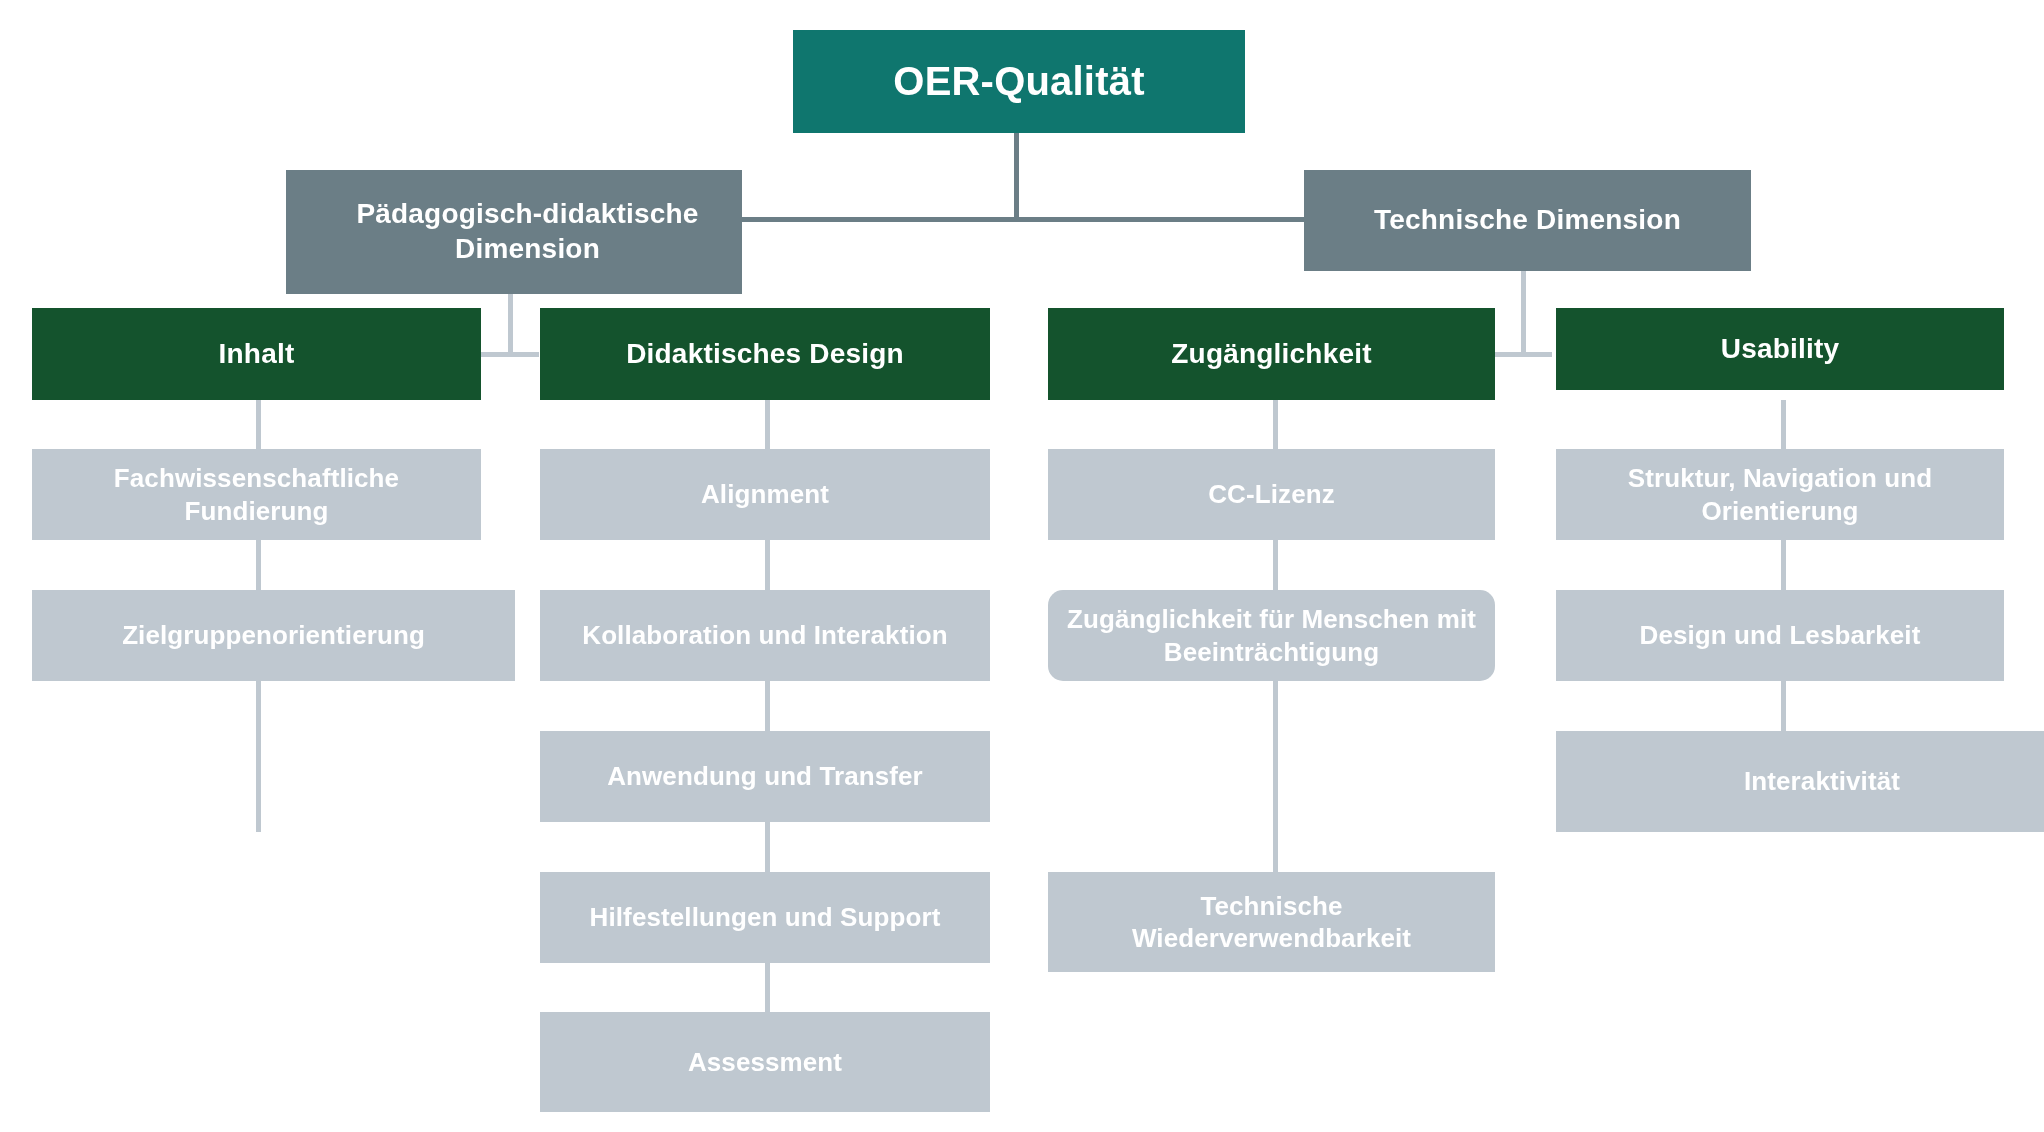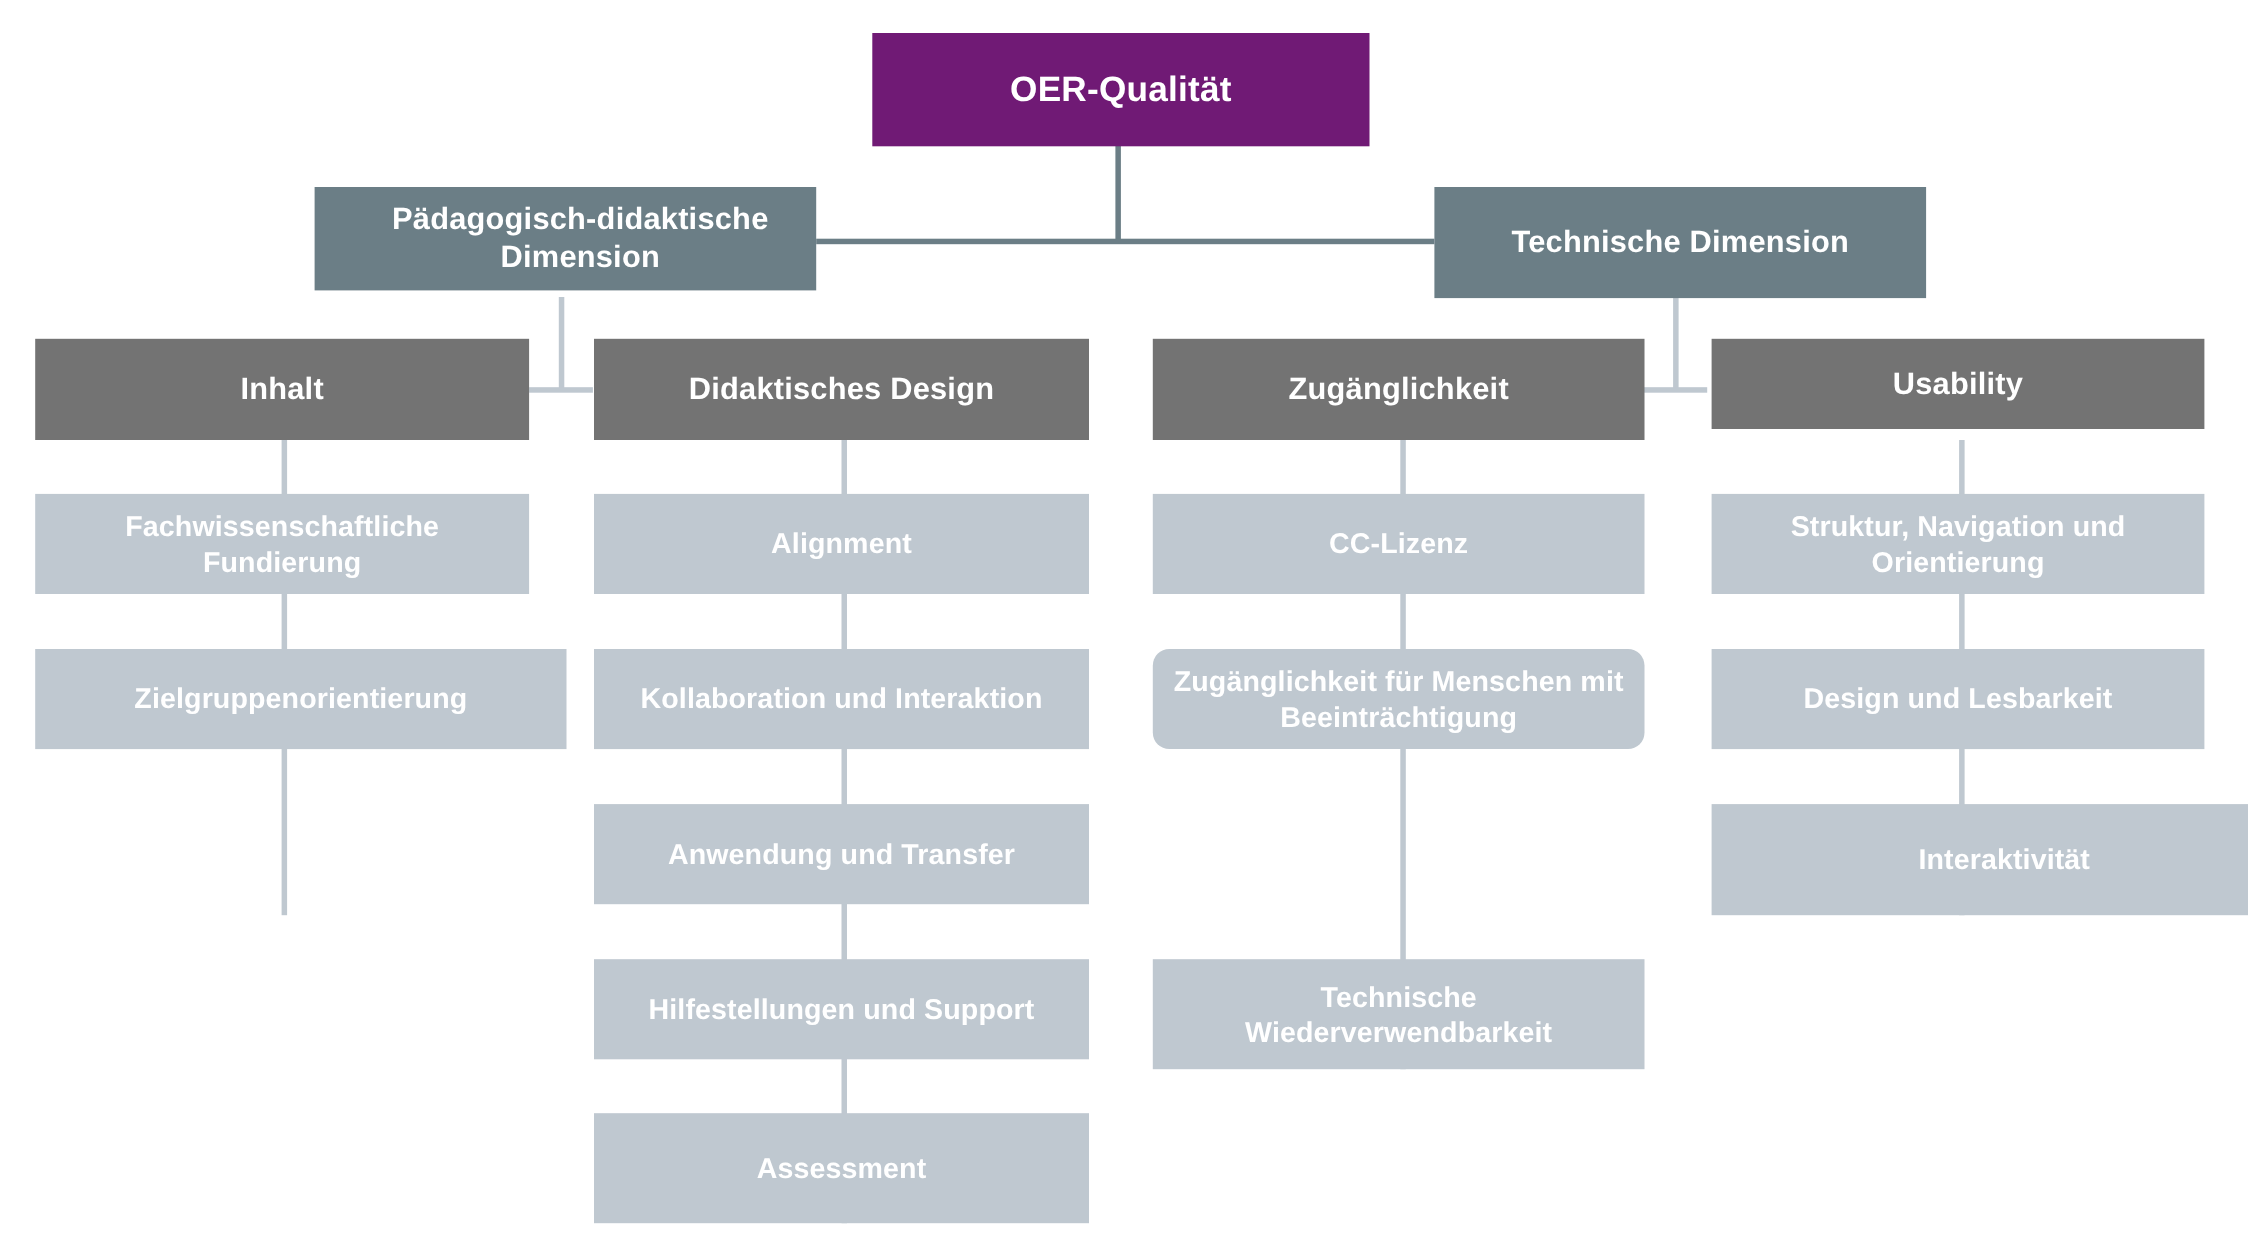--- a/index.html
+++ b/index.html
@@ -24,31 +24,31 @@
     align-items: center;
     justify-content: center;
     text-align: center;
     color: #ffffff;
     font-weight: bold;
     line-height: 1.24;
     padding: 4px 12px;
     z-index: 3;
   }
   .node.root {
-    background: #701a75;
-    font-size: 32px;
+    background: #0f766e;
+    font-size: 40px;
     letter-spacing: 0.2px;
   }
   .node.dim {
     background: #6b7e86;
     font-size: 28px;
     letter-spacing: 0.2px;
   }
   .node.cat {
-    background: #737373;
+    background: #14532d;
     font-size: 28px;
     letter-spacing: 0.2px;
     text-align: right;
   }
   .node.leaf {
     background: #bfc8d0;
     font-size: 26px;
     letter-spacing: 0.1px;
   }
   .conn {
@@ -82,21 +82,21 @@
   <div class="conn" style="left:765px; top:400px; width:5px; height:712px;"></div>
 
   <div class="conn" style="left:1273px; top:400px; width:5px; height:572px;"></div>
 
   <div class="conn" style="left:1781px; top:400px; width:5px; height:432px;"></div>
 
   <div class="node root" style="left:793px; top:30px; width:452px; height:103px;">
     <span>OER-Qualität</span>
   </div>
 
-  <div class="node dim" style="left:286px; top:170px; width:456px; height:94px;padding-left:39px;">
+  <div class="node dim" style="left:286px; top:170px; width:456px; height:124px;padding-left:39px;">
     <span>Pädagogisch-didaktische Dimension</span>
   </div>
 
   <div class="node dim" style="left:1304px; top:170px; width:447px; height:101px;">
     <span>Technische Dimension</span>
   </div>
 
   <div class="node cat" style="left:32px; top:308px; width:449px; height:92px;">
     <span>Inhalt</span>
   </div>

